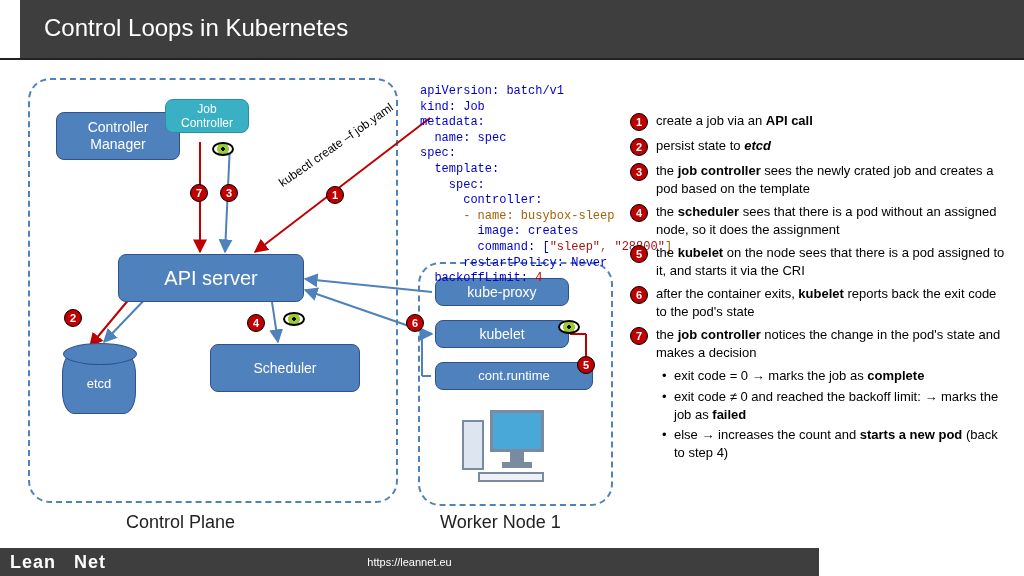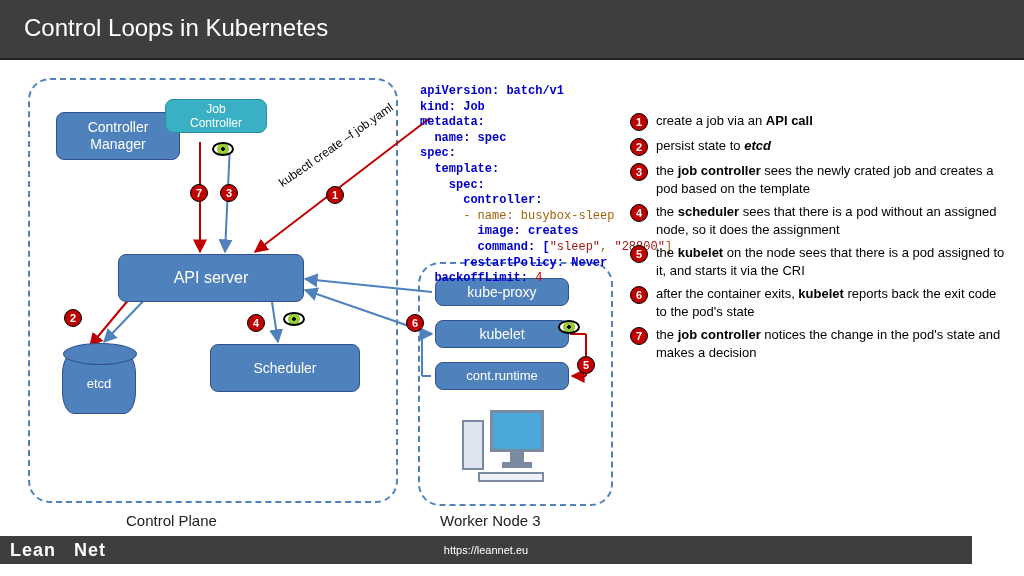--- a/index.html
+++ b/index.html
@@ -1,59 +1,59 @@
 <!DOCTYPE html>
 <html><head>
 <meta charset="utf-8">
 <style>
 * { margin:0; padding:0; box-sizing:border-box; }
 body { width:1024px; height:576px; font-family:Arial,Helvetica,sans-serif; background:#fff; position:relative; overflow:hidden; }
-.header { background:#3e3e3e; color:#fff; height:60px; padding:14px 24px; font-size:24px; font-weight:300; }
+.header { background:#3e3e3e; color:#fff; height:60px; padding:14px 24px; font-size:24px; font-weight:300;margin-left:20px; }
 .header::after { content:""; display:block; position:absolute; top:58px; left:0; width:1024px; height:2px; background:#222; }
-.footer { position:absolute; bottom:12px; left:0; width:972px; height:28px; background:#3e3e3e; color:#fff; font-size:11px; display:flex; align-items:center; justify-content:center; }
+.footer { position:absolute; bottom:0; left:0; width:819px; height:28px; background:#3e3e3e; color:#fff; font-size:11px; display:flex; align-items:center; justify-content:center; }
 .footer .brand { position:absolute; left:10px; font-size:18px; font-weight:600; letter-spacing:1px; }
 .footer .brand .gap { display:inline-block; width:18px; }
 
 .stage { position:absolute; top:62px; left:0; width:1024px; height:486px; }
 
 .dashed { position:absolute; border:2px dashed #4f81bd; border-radius:22px; }
 .cp { left:28px; top:16px; width:370px; height:425px; }
 .wn { left:418px; top:200px; width:195px; height:244px; }
 
-.lab { position:absolute; font-size:15px; color:#222; }
+.lab { position:absolute; font-size:18px; color:#222; }
 .lab.cp-l { left:126px; top:450px; }
 .lab.wn-l { left:440px; top:450px; }
 
 .box { position:absolute; background:#4f81bd; color:#fff; border:1.5px solid #2f528f; border-radius:8px; display:flex; align-items:center; justify-content:center; text-align:center; font-size:14px; line-height:1.2; }
 .box.cm { left:56px; top:50px; width:124px; height:48px; }
-.box.job { left:165px; top:37px; width:102px; height:34px; font-size:12px; background:#3ab0c5; border-color:#2a8fa1; }
-.box.api { left:118px; top:192px; width:186px; height:48px; font-size:16px; }
+.box.job { left:165px; top:37px; width:84px; height:34px; font-size:12px; background:#3ab0c5; border-color:#2a8fa1; }
+.box.api { left:118px; top:192px; width:186px; height:48px; font-size:20px; }
 .box.sch { left:210px; top:282px; width:150px; height:48px; }
 .box.kp  { left:435px; top:216px; width:134px; height:28px; }
 .box.kl  { left:435px; top:258px; width:134px; height:28px; }
-.box.crt { left:435px; top:300px; width:134px; height:28px; font-size:13px; }
+.box.crt { left:435px; top:300px; width:158px; height:28px; font-size:13px; }
 .cyl { position:absolute; left:62px; top:290px; width:74px; height:62px; background:#4f81bd; border:1.5px solid #2f528f; border-radius:12px/22px; display:flex; align-items:center; justify-content:center; color:#fff; font-size:13px; }
 .cyl::before { content:""; position:absolute; top:-10px; left:0; width:100%; height:20px; background:#4f81bd; border:1.5px solid #2f528f; border-radius:50%; }
 
 .num { position:absolute; width:18px; height:18px; background:#c00000; border:1px solid #000; border-radius:50%; color:#fff; font-size:11px; font-weight:bold; display:flex; align-items:center; justify-content:center; }
 .n1 { left:326px; top:124px; }
 .n2 { left:64px;  top:247px; }
 .n3 { left:220px; top:122px; }
 .n4 { left:247px; top:252px; }
 .n5 { left:577px; top:294px; }
 .n6 { left:406px; top:252px; }
 .n7 { left:190px; top:122px; }
 
 .eye { position:absolute; width:22px; height:14px; border:2px solid #000; border-radius:50%; background:radial-gradient(circle,#000 2px,#9acd32 2px,#9acd32 6px,#fff 6px); }
 .eye.e1 { left:212px; top:80px; }
 .eye.e2 { left:283px; top:250px; }
 .eye.e3 { left:558px; top:258px; }
 
 .yaml { position:absolute; left:420px; top:22px; font-family:"Courier New",monospace; font-size:12px; line-height:1.3; white-space:pre; }
-.yaml .k { color:#0000cd; font-weight:bold;margin-top:40px; }
+.yaml .k { color:#0000cd; font-weight:normal;margin-top:40px; }
 .yaml .v { color:#a16207; }
 .yaml .s { color:#a31515; }
 .yaml .n { color:#c00000; }
 
 .steps { position:absolute; left:630px; top:50px; width:380px; font-size:13px; line-height:1.35; }
 .steps .row { display:flex; margin-bottom:6px; }
 .steps .row .b { flex:0 0 18px; width:18px; height:18px; background:#c00000; border:1px solid #000; border-radius:50%; color:#fff; font-size:11px; font-weight:bold; display:flex; align-items:center; justify-content:center; margin-right:8px; margin-top:1px; }
 .steps .row .t { flex:1; }
 .steps ul { list-style:none; margin-left:32px; margin-top:4px; }
 .steps ul li { font-size:13px; margin-bottom:3px; position:relative; padding-left:12px; }
@@ -73,21 +73,21 @@
 </head>
 <body>
 
 <div class="header">Control Loops in Kubernetes</div>
 
 <div class="stage">
 
   <div class="dashed cp"></div>
   <div class="dashed wn"></div>
   <div class="lab cp-l">Control Plane</div>
-  <div class="lab wn-l">Worker Node 3</div>
+  <div class="lab wn-l">Worker Node 1</div>
 
   <svg class="arrows">
     <defs>
       <marker id="ar" viewBox="0 0 10 10" refX="9" refY="5" markerWidth="7" markerHeight="7" orient="auto">
           <path d="M0 0 L10 5 L0 10 z" fill="#c00000"></path>
         </marker>
       <marker id="ab" viewBox="0 0 10 10" refX="9" refY="5" markerWidth="7" markerHeight="7" orient="auto">
           <path d="M0 0 L10 5 L0 10 z" fill="#4f81bd"></path>
         </marker>
     </defs>
@@ -174,20 +174,25 @@
         <div class="t">the <b>kubelet</b> on the node sees that there is a pod assigned to it, and starts it via the CRI</div>
       </div>
     <div class="row">
         <div class="b">6</div>
         <div class="t">after the container exits, <b>kubelet</b> reports back the exit code to the pod's state</div>
       </div>
     <div class="row">
         <div class="b">7</div>
         <div class="t">the <b>job controller</b> notices the change in the pod's state and makes a decision</div>
       </div>
+    <ul>
+      <li>exit code = 0 → marks the job as <b>complete</b></li>
+      <li>exit code ≠ 0 and reached the backoff limit: → marks the job as <b>failed</b></li>
+      <li>else → increases the count and <b>starts a new pod</b> (back to step 4)</li>
+    </ul>
   </div>
 
   <div class="pc">
     <div class="tower"></div>
       <div class="mon"></div>
       <div class="stand"></div>
       <div class="base"></div>
       <div class="kb"></div>
   </div>
 

